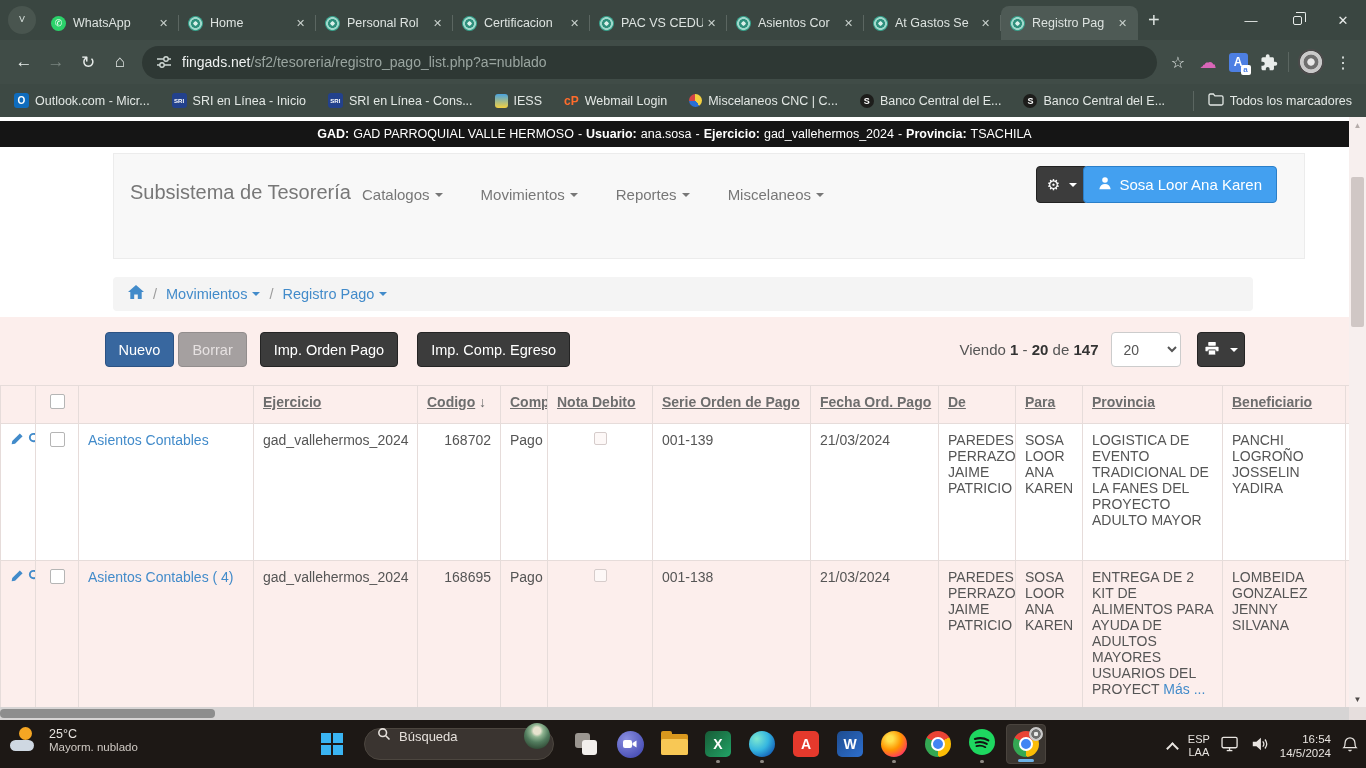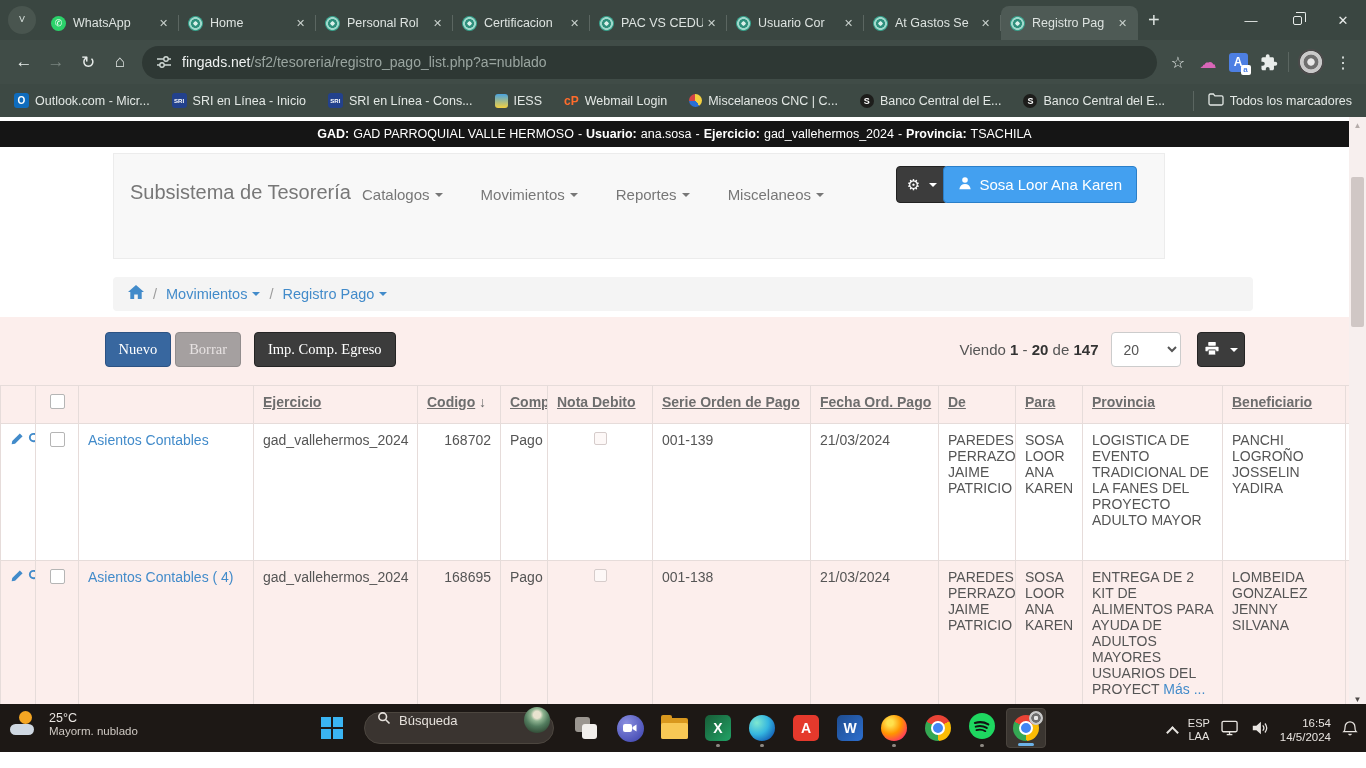--- a/index.html
+++ b/index.html
@@ -40,38 +40,38 @@
   .bookmarksbar { position:absolute; top:84px; left:0; right:0; height:33px; background:#3d4944; display:flex; align-items:center; padding:0 14px; color:#e3e8e5; font-size:12.5px; }
   .bm { display:flex; align-items:center; margin-right:22px; white-space:nowrap; }
   .bm .bicon { margin-right:6px; display:flex; align-items:center; justify-content:center; flex:none; }
   .sq { width:15px; height:15px; border-radius:3px; display:flex; align-items:center; justify-content:center; color:#fff; font-weight:bold; }
   .bm-right { margin-left:auto; display:flex; align-items:center; }
 
   
   .page { position:absolute; top:117px; left:0; height:603px; width:1366px; background:#fff; }
   .gadbar { position:absolute; top:4px; left:0; right:17px; height:26px; background:#151515; color:#fff; font-size:12.5px; display:flex; align-items:center; justify-content:center; gap:4px; white-space:nowrap; }
 
-  .navbar { position:absolute; top:36px; left:113px; width:1052px; height:106px; background:#f8f8f8; border:1px solid #ececec; }
+  .navbar { position:absolute; top:36px; left:113px; width:1192px; height:106px; background:#f8f8f8; border:1px solid #ececec; }
   .brand { position:absolute; left:16px; top:27px; font-size:20px; color:#777; }
   .menus { position:absolute; left:248px; top:32px; display:flex; gap:38px; font-size:15px; color:#777; }
   .menuitem { display:flex; align-items:center; }
   .caret { display:inline-block; width:0; height:0; border-left:4px solid transparent; border-right:4px solid transparent; border-top:4px solid currentColor; margin-left:5px; }
   .gearbtn { position:absolute; right:216px; top:12px; width:52px; height:37px; background:#3c3c3c; border:1px solid #222; border-radius:4px; color:#fff; display:flex; align-items:center; justify-content:center; font-size:15px; gap:4px; }
   .userbtn { position:absolute; right:27px; top:12px; height:37px; background:#43a0f0; border:1px solid #2a7fc9; border-radius:4px; color:#fff; display:flex; align-items:center; padding:0 14px; font-size:15px; gap:7px; }
   .searchgroup { position:absolute; right:40px; top:62px; display:flex; height:34px; }
   .searchgroup input { width:220px; height:34px; border:1px solid #ccc; border-radius:4px 0 0 4px; padding:0 10px; font-size:14px; color:#555; outline:none; font-family:inherit; }
   .searchgroup input::placeholder { color:#a0a0a0; }
   .searchbtn { width:38px; height:34px; background:#38659c; border:1px solid #2c5280; border-radius:0 4px 4px 0; display:flex; align-items:center; justify-content:center; }
 
   .breadcrumb { position:absolute; top:160px; left:113px; width:1140px; height:34px; background:#f4f4f4; border-radius:4px; display:flex; align-items:center; padding:0 15px; font-size:14.5px; color:#428bca; gap:9px; }
   .breadcrumb .bsep { color:#9c9c9c; }
 
   .pinkzone { position:absolute; top:200px; left:0; right:17px; bottom:13px; background:#fceeec; overflow:hidden; }
   .actionsrow { width:1140px; margin:15px auto 0; display:flex; align-items:center; }
-  .btn { height:35px; border-radius:4px; font-size:14.5px; padding:0 13px; display:flex; align-items:center; font-family:Liberation Serif, serif; }
+  .btn { height:35px; border-radius:4px; font-size:14.5px; padding:0 13px; display:flex; align-items:center; font-family:Liberation Sans, sans-serif; }
   .btn-blue { background:#38679f; border:1px solid #2c5283; color:#fff; margin-right:4px; }
   .btn-gray { background:#a5a0a0; border:1px solid #928d8d; color:#e6e1e1; margin-right:13px; }
   .btn-dark { background:#3c3c3c; border:1px solid #242424; color:#fff; margin-right:19px; }
   .pagingarea { margin-left:auto; display:flex; align-items:center; font-size:15px; color:#555; }
   .pagingarea b { color:#333; }
   .pagesize { width:70px; height:35px; border:1px solid #ccc; border-radius:4px; margin:0 16px 0 12px; font-size:14px; color:#555; padding:0 8px; background:#fff; font-family:inherit; }
   .printbtn { width:48px; height:35px; background:#3c3c3c; border:1px solid #242424; border-radius:4px; color:#fff; display:flex; align-items:center; justify-content:center; gap:5px; }
 
   table.grid { border-collapse:collapse; table-layout:fixed; width:1460px; margin-top:18px; font-size:14px; color:#555; }
   .grid th, .grid td { border:1px solid #e6dcda; padding:8px 9px; vertical-align:top; text-align:left; overflow:hidden; }
@@ -90,21 +90,21 @@
   .vscroll { position:absolute; top:0; right:0; width:17px; height:590px; background:#f7efee; }
   .vscroll .arr { position:absolute; left:0; width:17px; height:16px; display:flex; align-items:center; justify-content:center; font-size:8px; }
   .vscroll .up { top:0; color:#b5acaa; }
   .vscroll .down { bottom:0; color:#4f4a49; }
   .vthumb { position:absolute; left:2px; width:13px; top:60px; height:150px; background:#d0c7c5; border-radius:2px; }
   .hscroll { position:absolute; left:0; right:17px; bottom:0; height:13px; background:#d6d4d4; }
   .hthumb { position:absolute; left:0; top:2px; width:215px; height:9px; background:#8d8d8d; border-radius:4px; }
   .corner { position:absolute; right:0; bottom:0; width:17px; height:13px; background:#e6dedd; }
 
   
-  .taskbar { position:absolute; bottom:16px; left:0; right:0; height:48px; background:#1d1815; color:#e8e4e0; }
+  .taskbar { position:absolute; bottom:0; left:0; right:0; height:48px; background:#1d1815; color:#e8e4e0; }
   .weather { position:absolute; left:10px; top:7px; display:flex; align-items:center; gap:9px; }
   .wicon { width:30px; height:26px; position:relative; }
   .wicon .sun { position:absolute; left:9px; top:0; width:13px; height:13px; border-radius:50%; background:#f5a623; }
   .wicon .cloud { position:absolute; left:0; bottom:2px; width:24px; height:11px; border-radius:8px; background:#cfd8e2; }
   .wtxt .t1 { font-size:12.5px; }
   .wtxt .t2 { font-size:11.5px; color:#cfc9c3; }
   .tb-center { position:absolute; left:312px; top:4px; display:flex; align-items:center; gap:4px; height:40px; }
   .slot { width:40px; height:40px; border-radius:4px; display:flex; align-items:center; justify-content:center; position:relative; }
   .slot.activeapp { background:#3a3530; border:1px solid #4a443e; }
   .run-dot { position:absolute; bottom:1px; left:50%; margin-left:-2px; width:4px; height:3px; border-radius:2px; background:#8d8882; }
@@ -165,21 +165,21 @@
     <span class="tlabel">Certificacion</span>
     <span class="tclose">✕</span>
   </div>
   <div class="tab">
     <span class="favicon fav-app"></span>
     <span class="tlabel">PAC VS CEDU</span>
     <span class="tclose">✕</span>
   </div>
   <div class="tab">
     <span class="favicon fav-app"></span>
-    <span class="tlabel">Usuario Cor</span>
+    <span class="tlabel">Asientos Cor</span>
     <span class="tclose">✕</span>
   </div>
   <div class="tab">
     <span class="favicon fav-app"></span>
     <span class="tlabel">At Gastos Se</span>
     <span class="tclose">✕</span>
   </div>
   <div class="tab active">
     <span class="favicon fav-app"></span>
     <span class="tlabel">Registro Pag</span>
@@ -353,20 +353,21 @@
     <span class="menuitem">
         <span>Registro Pago</span>
         <span class="caret"></span>
       </span>
   </div>
 
   <div class="pinkzone">
     <div class="actionsrow">
       <button class="btn btn-blue">Nuevo</button>
       <button class="btn btn-gray">Borrar</button>
+      <button class="btn btn-dark">Imp. Orden Pago</button>
       <button class="btn btn-dark">Imp. Comp. Egreso</button>
       <div class="pagingarea">
         <span>Viendo</span>&nbsp;<b>1</b>&nbsp;<span>-</span>&nbsp;<b>20</b>&nbsp;<span>de</span>&nbsp;<b>147</b>
         <select class="pagesize"><option>20</option></select>
         <div class="printbtn">
           <span><svg width="16" height="15" viewBox="0 0 16 16" fill="#fff">
                 <rect x="4" y="1" width="8" height="4" rx="0.5"></rect>
                 <rect x="1" y="6" width="14" height="5" rx="1"></rect>
                 <rect x="4" y="9.5" width="8" height="5.5" rx="0.5" stroke="#3c3c3c" stroke-width="1"></rect>
               </svg></span>

